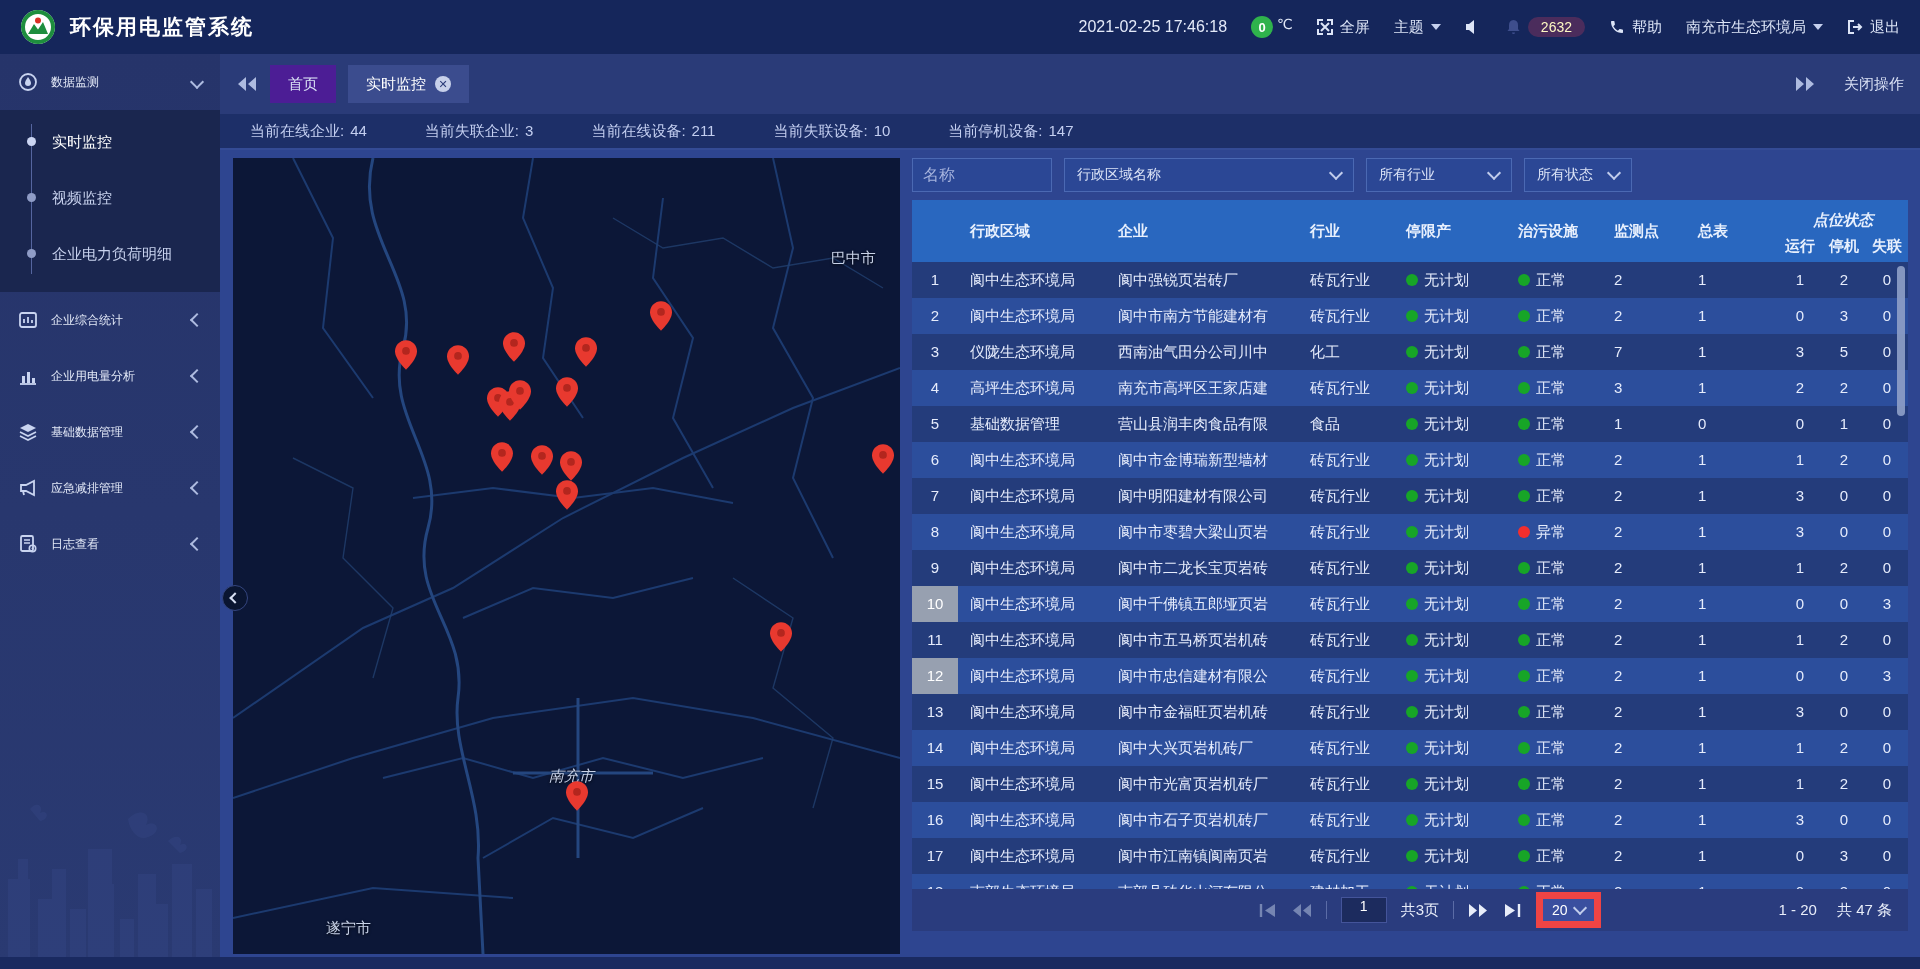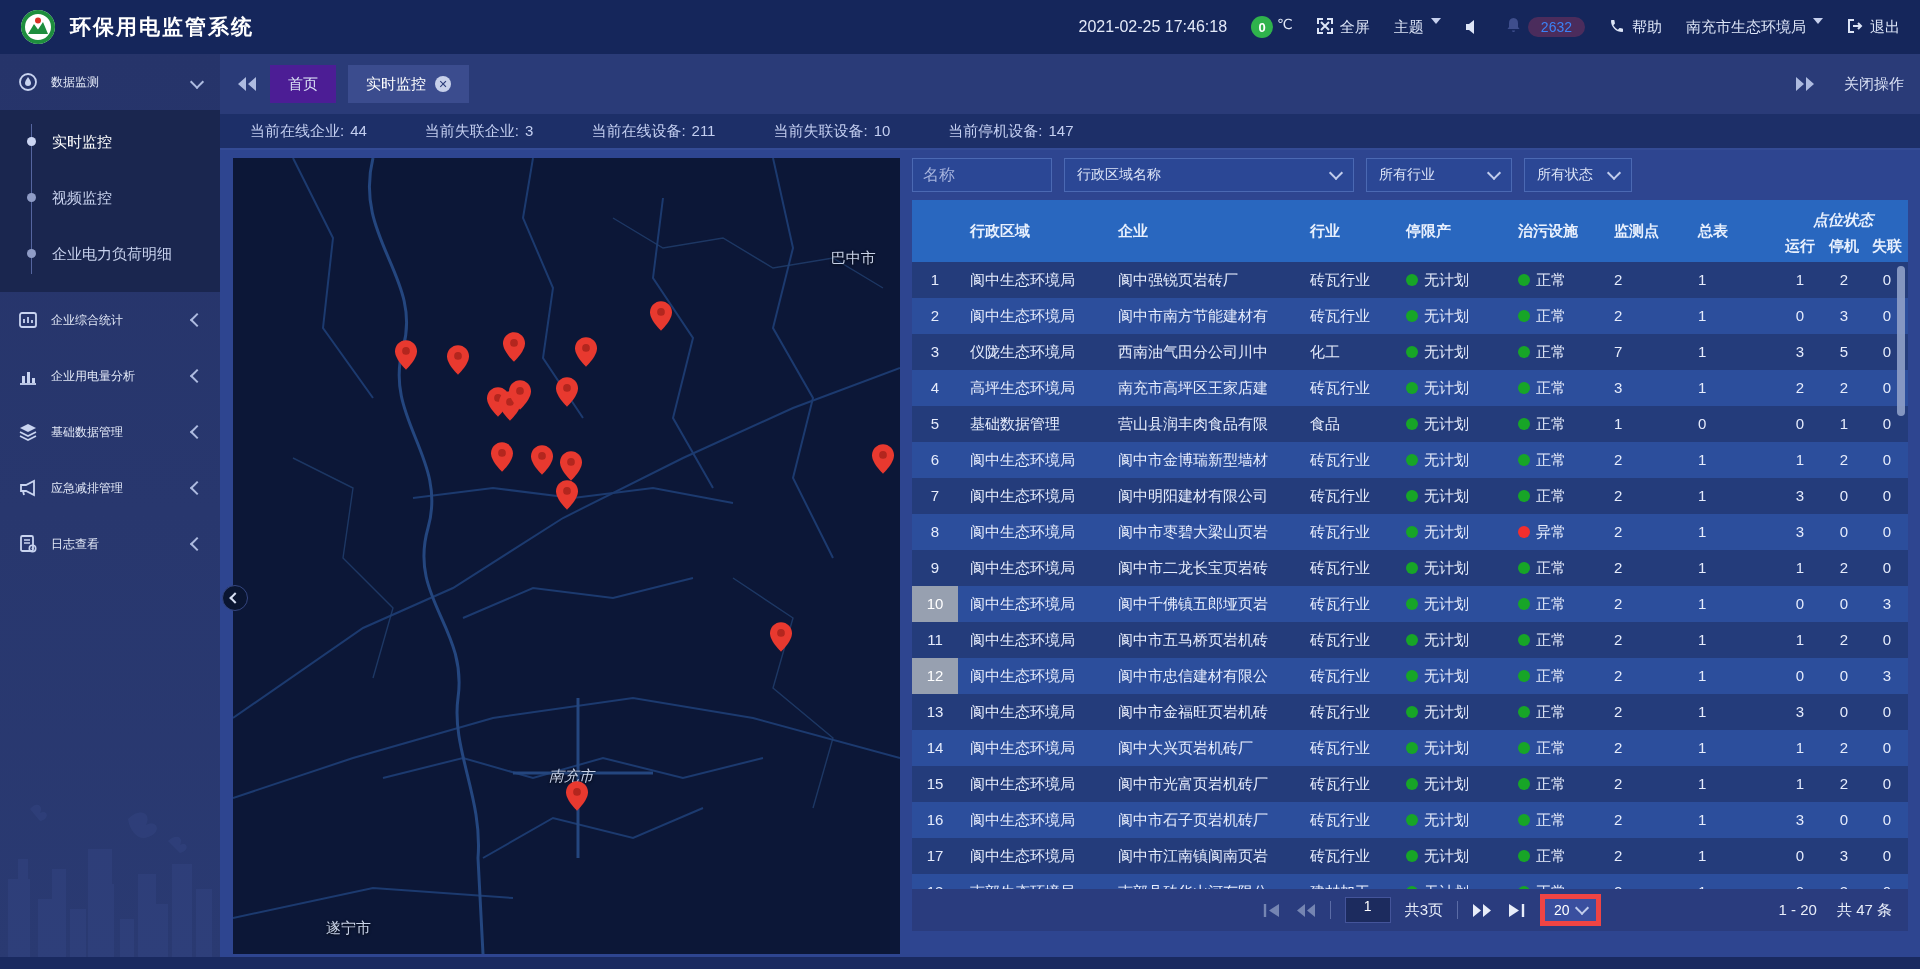--- a/index.html
+++ b/index.html
@@ -8,22 +8,22 @@
 
   
   .topbar{position:absolute;left:0;top:0;width:100%;height:54px;background:#15265B;display:flex;align-items:center;padding:0 20px;box-sizing:border-box;z-index:8}
   .logo{width:36px;height:36px;margin-right:14px;flex:0 0 auto}
   .app-title{font-size:21px;font-weight:bold;letter-spacing:2px;color:#FFFFFF}
   .topbar-right{margin-left:auto;display:flex;align-items:center;gap:24px;font-size:15px;color:#DDE5F7}
   .datetime{font-size:16px;color:#E3E9F8}
   .temp{display:flex;align-items:flex-start;gap:4px}
   .temp-badge{width:22px;height:22px;border-radius:50%;background:#2FB24C;color:#fff;display:flex;align-items:center;justify-content:center;font-size:13px;font-weight:bold}
   .temp-unit{font-size:14px;color:#E3E9F8}
-  .tb-item{display:flex;gap:7px;cursor:pointer;white-space:nowrap}
-  .noti-badge{background:rgba(190,60,95,.32);color:#3b82f6;padding:2px 13px;border-radius:11px;font-size:14px}
+  .tb-item{display:flex;align-items:center;gap:7px;cursor:pointer;white-space:nowrap}
+  .noti-badge{background:rgba(190,60,95,.32);color:#fef9c3;padding:2px 13px;border-radius:11px;font-size:14px}
   .caret-down{width:0;height:0;border-left:5px solid transparent;border-right:5px solid transparent;border-top:6px solid #C6D0EE;display:inline-block}
 
   
   .sidebar{position:absolute;top:54px;left:0;width:220px;bottom:0;background:linear-gradient(180deg,#26346A 0%,#2A3A72 100%);overflow:hidden;z-index:7}
   .menu-item{height:56px;display:flex;align-items:center;padding:0 18px;gap:13px;color:#E4EAF8;font-size:12px;cursor:pointer}
   .menu-item .mi-icon{width:20px;height:20px;flex:0 0 auto}
   .menu-item .chev{margin-left:auto}
   .chev-left{width:8px;height:8px;border-left:2px solid #AEBBE0;border-bottom:2px solid #AEBBE0;transform:rotate(45deg);display:inline-block}
   .chev-down{width:8px;height:8px;border-left:2px solid #AEBBE0;border-bottom:2px solid #AEBBE0;transform:rotate(-45deg);display:inline-block}
   .submenu{position:relative;background:#1A264F;padding:4px 0 10px}
@@ -84,21 +84,21 @@
   .dot.ok{background:#17A527}
   .dot.alert{background:#F22E2E}
   .scroll-thumb{position:absolute;right:3px;top:66px;width:8px;height:150px;background:#8FA0C8;border-radius:4px;opacity:.9}
 
   
   .pagination{height:42px;background:#2A3C7E;display:flex;align-items:center;padding:0 16px;gap:14px;font-size:15px;color:#E8EDF9;box-sizing:border-box}
   .pg-spacer{flex:1}
   .pg-icon{width:20px;height:15px;cursor:pointer;flex:0 0 auto}
   .pg-divider{width:1px;height:18px;background:#5B6CA6}
   .pg-input{width:46px;height:26px;background:#1C2B5E;color:#fff;text-align:center;border:1px solid #44549A;font-size:14px;box-sizing:border-box}
-  .pg-size{display:flex;align-items:center;gap:7px;background:#3A4F9F;border:5px solid #ef4444;padding:3px 9px;color:#fff;font-size:14px;cursor:pointer}
+  .pg-size{display:flex;align-items:center;gap:7px;background:#3A4F9F;border:7px solid #ef4444;padding:3px 9px;color:#fff;font-size:14px;cursor:pointer}
   .pg-gap{width:150px}
   .pg-count{display:flex;gap:20px;white-space:nowrap}
 
   .bottom-strip{position:absolute;left:0;right:0;bottom:0;height:12px;background:#1A2A60;z-index:9}
 </style>
 </head>
 <body>
 
 <div class="app">
 

